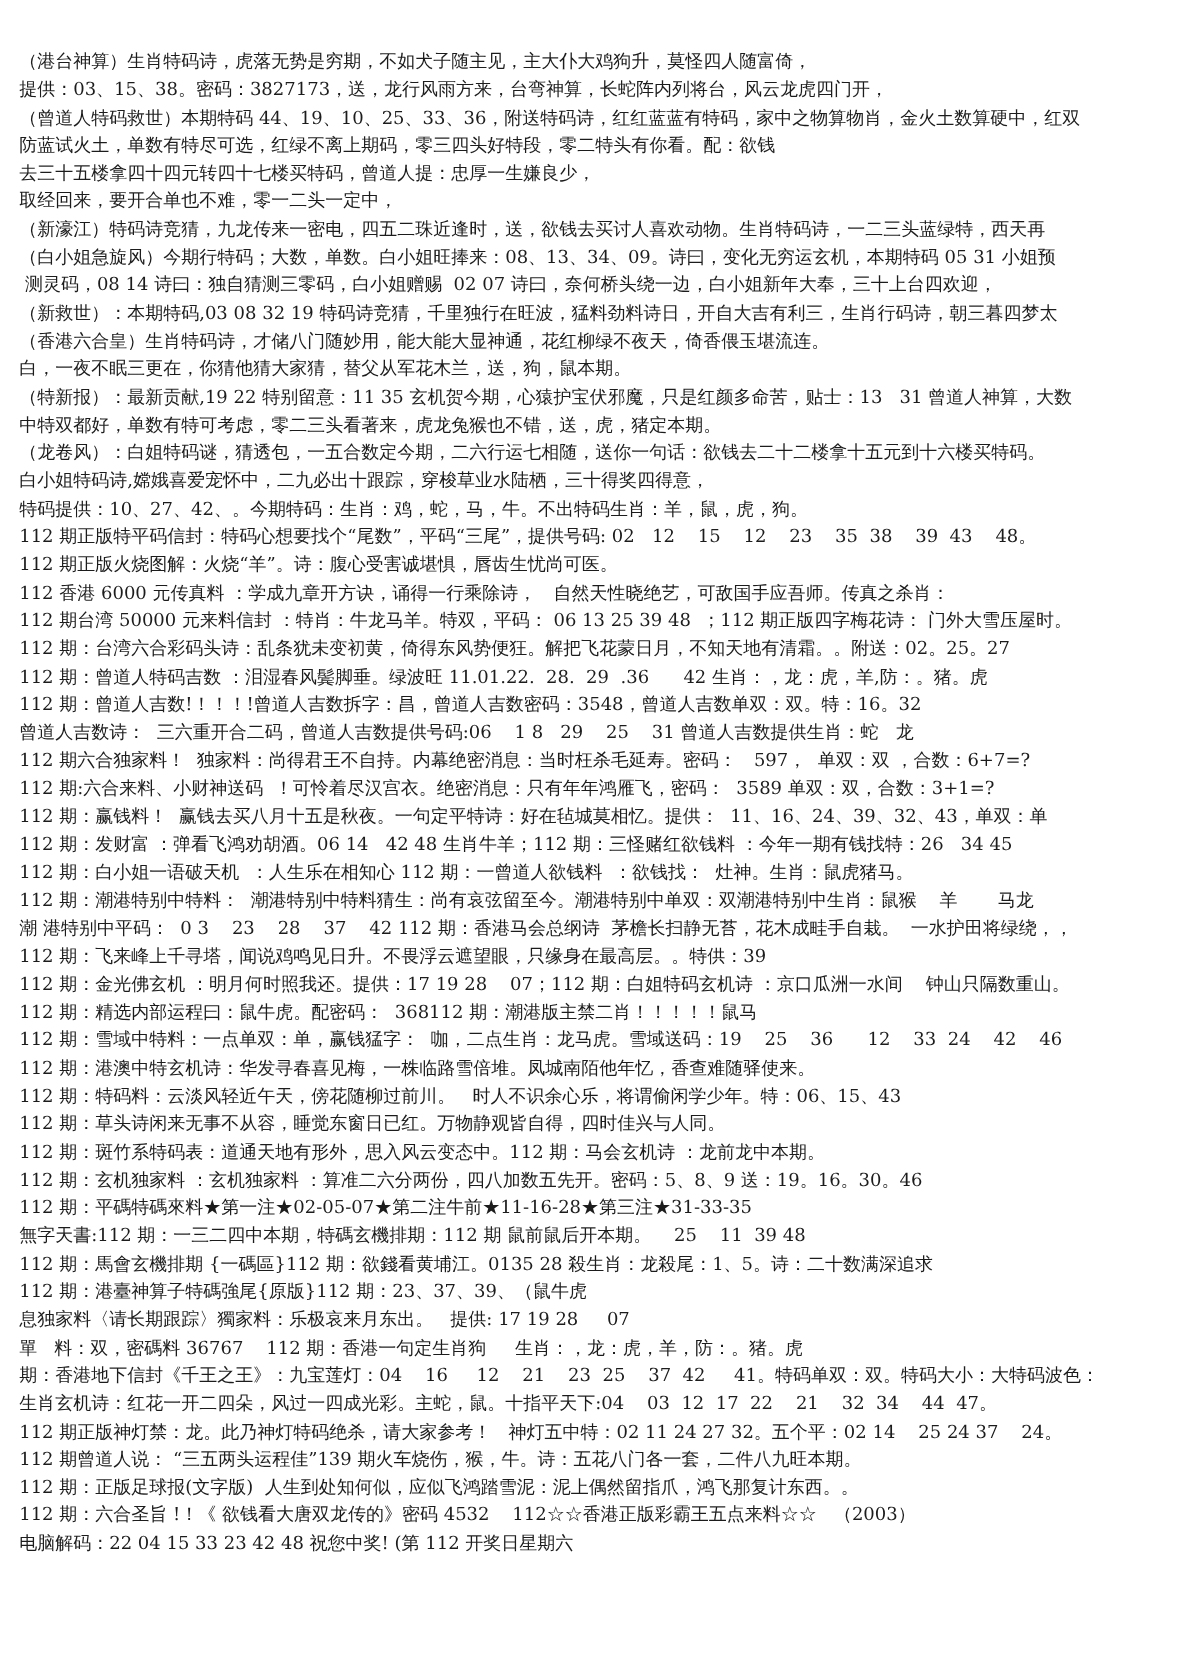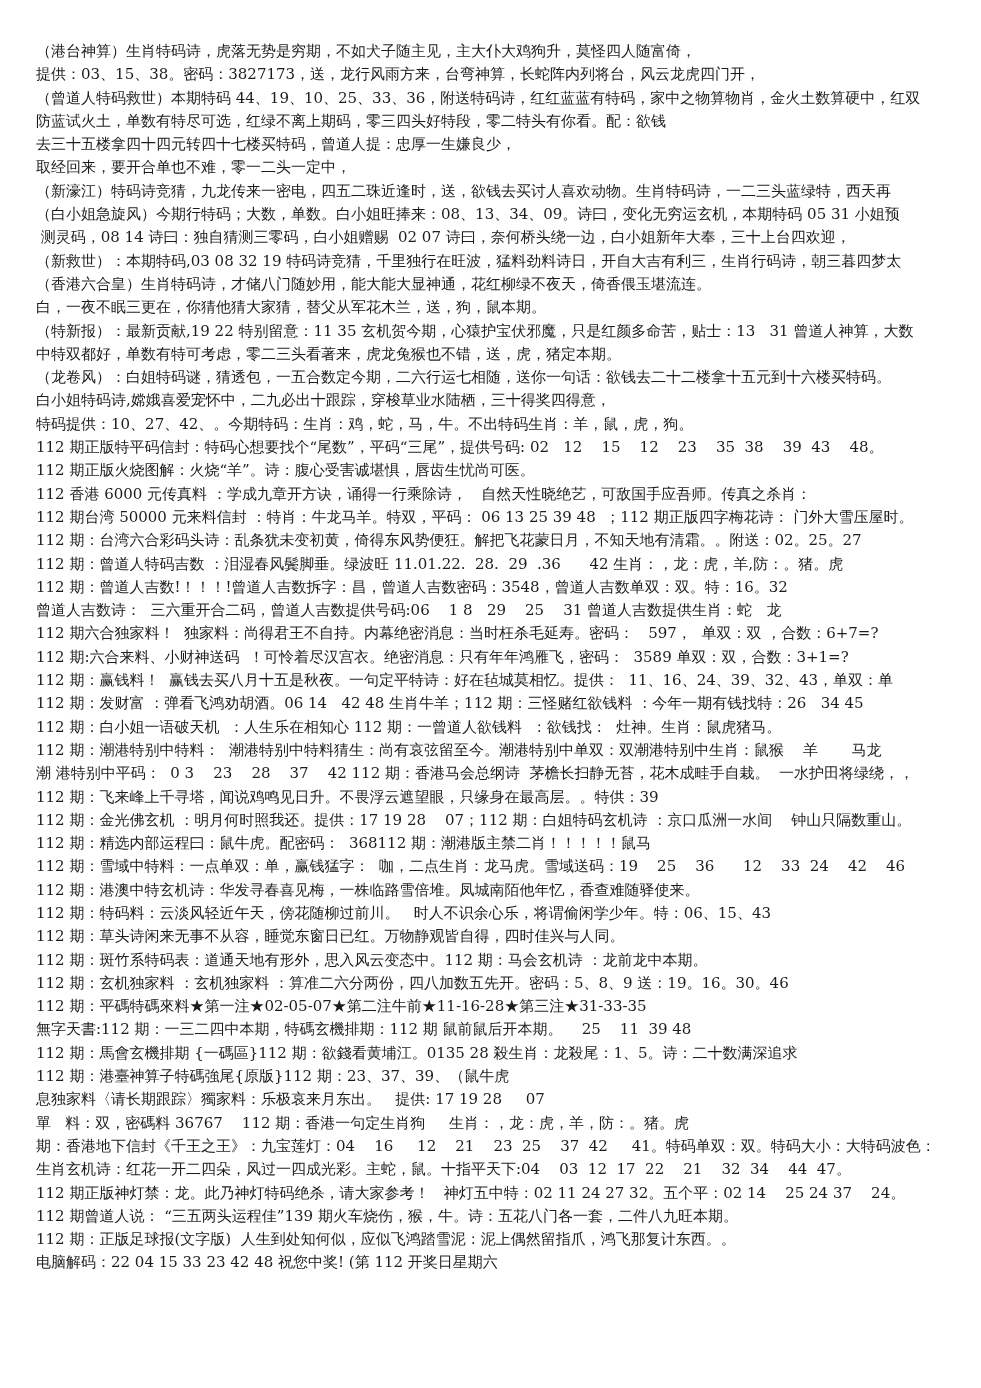--- a/index.html
+++ b/index.html
@@ -7,21 +7,21 @@
     padding: 0;
     width: 981px;
     height: 1388px;
     background: #ffffff;
     overflow: hidden;
   }
   .page {
     box-sizing: border-box;
     width: 981px;
     height: 1388px;
-    padding: 40px 6px 0 36px;
+    padding: 40px 6px 0 16px;
     background: #ffffff;
     font-family: "DejaVu Serif", "Liberation Serif", serif;
     color: #1c1c1c;
   }
   .line {
     white-space: pre;
     font-size: 15px;
     line-height: 23.3px;
     height: 23.3px;
     letter-spacing: 0px;
@@ -77,14 +77,15 @@
   <div class="line">無字天書:112 期：一三二四中本期，特碼玄機排期：112 期 鼠前鼠后开本期。    25    11  39 48</div>
   <div class="line">112 期：馬會玄機排期 {一碼區}112 期：欲錢看黄埔江。0135 28 殺生肖：龙殺尾：1、5。诗：二十数满深追求</div>
   <div class="line">112 期：港臺神算子特碼強尾{原版}112 期：23、37、39、（鼠牛虎</div>
   <div class="line">息独家料〈请长期跟踪〉獨家料：乐极哀来月东出。   提供: 17 19 28     07</div>
   <div class="line">單   料：双，密碼料 36767    112 期：香港一句定生肖狗     生肖：，龙：虎，羊，防：。猪。虎</div>
   <div class="line">期：香港地下信封《千王之王》：九宝莲灯：04    16     12    21    23  25    37  42     41。特码单双：双。特码大小：大特码波色：</div>
   <div class="line">生肖玄机诗：红花一开二四朵，风过一四成光彩。主蛇，鼠。十指平天下:04    03  12  17  22    21    32  34    44  47。</div>
   <div class="line">112 期正版神灯禁：龙。此乃神灯特码绝杀，请大家参考！   神灯五中特：02 11 24 27 32。五个平：02 14    25 24 37    24。</div>
   <div class="line">112 期曾道人说： “三五两头运程佳”139 期火车烧伤，猴，牛。诗：五花八门各一套，二件八九旺本期。</div>
   <div class="line">112 期：正版足球报(文字版)  人生到处知何似，应似飞鸿踏雪泥：泥上偶然留指爪，鸿飞那复计东西。。</div>
+  <div class="line">112 期：六合圣旨 !！《 欲钱看大唐双龙传的》密码 4532    112☆☆香港正版彩霸王五点来料☆☆   （2003）</div>
   <div class="line">电脑解码：22 04 15 33 23 42 48 祝您中奖! (第 112 开奖日星期六</div>
 </div>
 
 </body></html>

